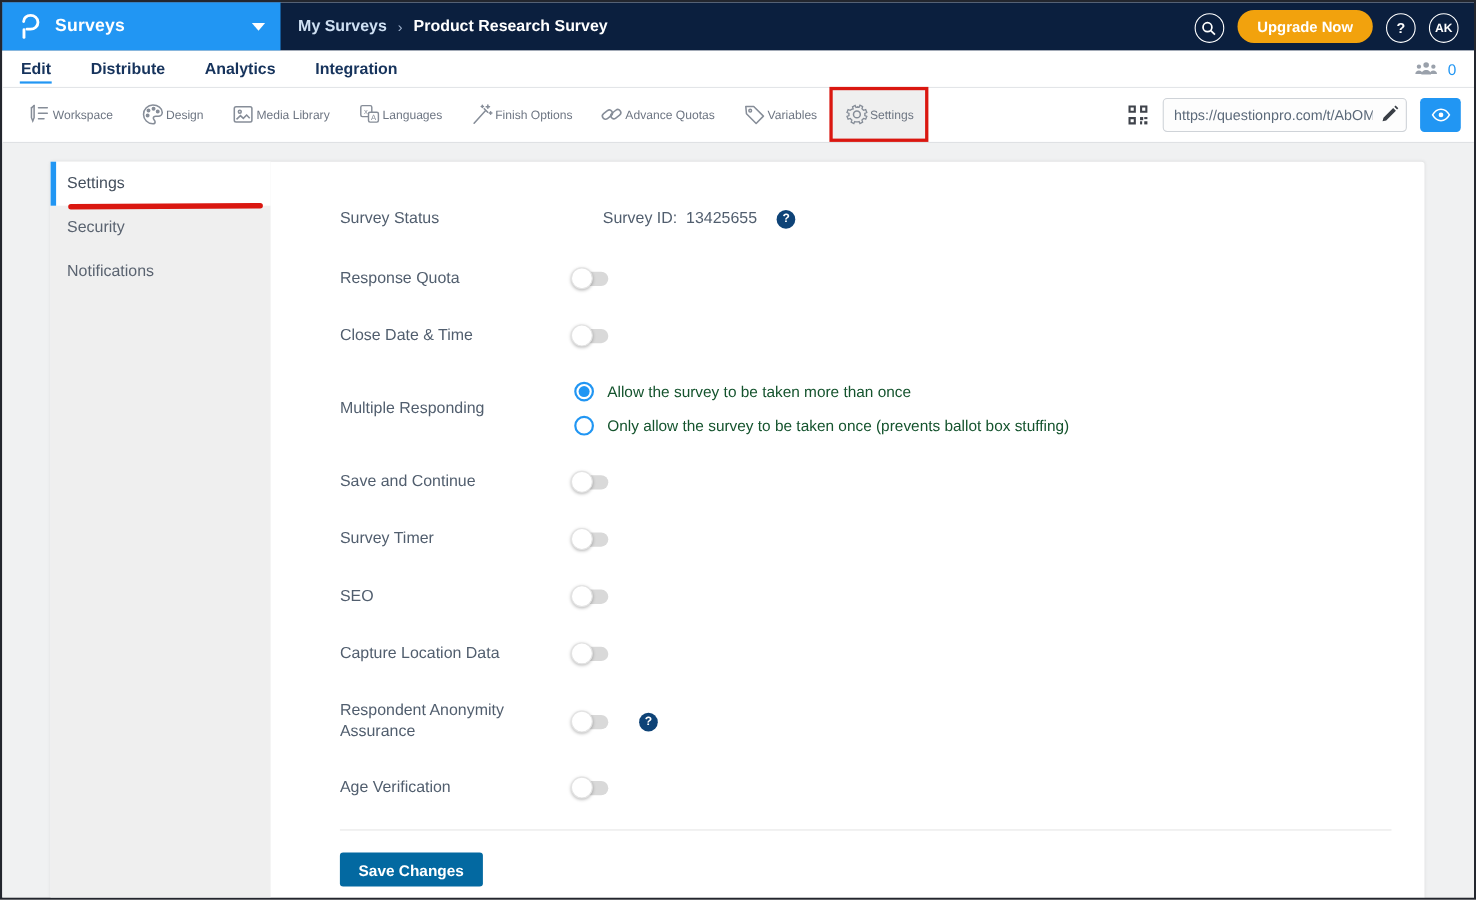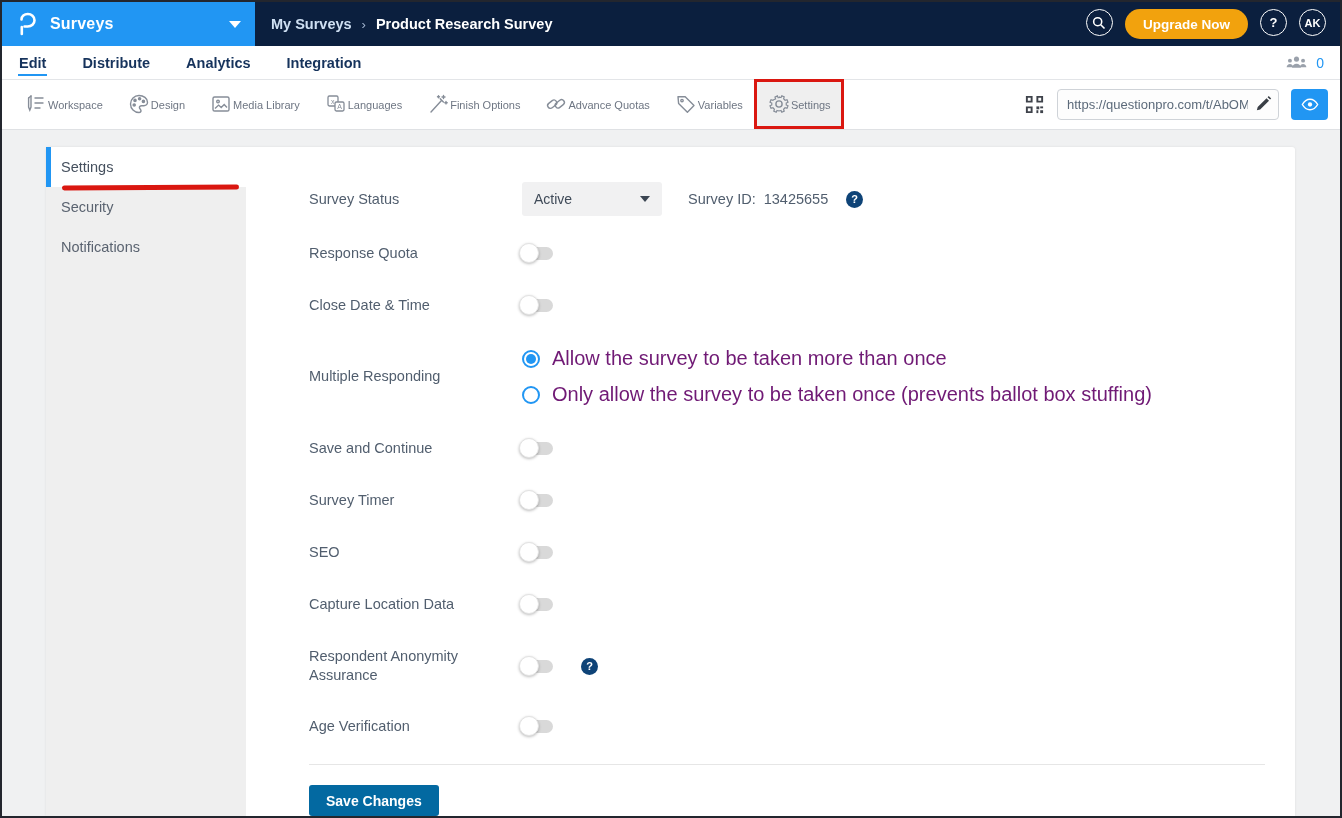--- a/index.html
+++ b/index.html
@@ -16,21 +16,21 @@
     width:253px; height:44px; background:#2196f3; color:#fff; display:flex;
     align-items:center; padding:0 14px; cursor:pointer; flex:0 0 253px;
   }
   .product-menu .logo { width:24px; height:26px; margin-right:10px; flex:0 0 24px; }
   .product-menu .pm-label { font-size:16px; font-weight:700; letter-spacing:.2px; }
   .product-menu .caret { margin-left:auto; width:0; height:0; border-left:6px solid transparent; border-right:6px solid transparent; border-top:7px solid #fff; }
   .breadcrumb { display:flex; align-items:center; color:#fff; font-size:14.5px; margin-left:16px; gap:10px; }
   .breadcrumb .bc-parent { color:#cfe0f3; cursor:pointer; font-weight:600; }
   .breadcrumb .bc-sep { color:#9fb2cd; font-size:13px; }
   .breadcrumb .bc-current { font-weight:700; }
-  .header-right { margin-left:auto; display:flex; align-items:flex-start; gap:12px; padding-right:14px; }
+  .header-right { margin-left:auto; display:flex; align-items:flex-end; gap:12px; padding-right:14px; }
   .circle-btn {
     width:27px; height:27px; border:1.6px solid #fff; border-radius:50%;
     display:flex; align-items:center; justify-content:center; color:#fff;
     font-size:13px; font-weight:700; cursor:pointer; background:transparent;
   }
   .upgrade-btn {
     background:#f2a20d; color:#fff; border:none; border-radius:16px;
     height:30px; padding:0 18px; font-size:13.5px; font-weight:700; cursor:pointer;
     font-family:"Liberation Sans",sans-serif;
   }
@@ -91,21 +91,21 @@
   .toggle { position:relative; width:31px; height:13px; background:#d9d9d9; border-radius:8px; cursor:pointer; margin:3px 0; }
   .toggle .knob {
     position:absolute; left:-3px; top:-3.5px; width:20px; height:20px; border-radius:50%;
     background:#fff; border:1px solid #e3e3e3; box-shadow:0 1px 3px rgba(0,0,0,.28);
   }
   
   .radio-group { display:flex; flex-direction:column; gap:13px; }
   .radio-opt { display:flex; align-items:center; gap:12px; cursor:pointer; }
   .radio-circ { width:18px; height:18px; border-radius:50%; border:2px solid #2196f3; flex:0 0 18px; display:flex; align-items:center; justify-content:center; background:#fff; }
   .radio-circ.sel::after { content:""; width:10px; height:10px; border-radius:50%; background:#2196f3; }
-  .radio-txt { font-size:20px; color:#701a75; }
+  .radio-txt { font-size:14px; color:#14532d; }
   .anon-toggle-wrap { display:flex; align-items:center; gap:28px; }
   .divider { border-top:1px solid #e6e6e6; margin-top:18px; }
   .save-btn {
     margin-top:20px; background:#0369a1; color:#fff; border:none; border-radius:3px;
     height:31px; padding:0 17px; font-size:14px; font-weight:700; cursor:pointer;
     font-family:"Liberation Sans",sans-serif;
   }
   svg { display:block; }
 </style>
 </head>
@@ -271,24 +271,20 @@
         </div>
         <div class="side-item">
           <span>Notifications</span>
         </div>
       </div>
 
       <div class="content">
 
         <div class="row">
           <span class="lbl">Survey Status</span>
-          <div class="select">
-            <span>Active</span>
-            <span class="sel-caret"></span>
-          </div>
           <span class="survey-id">
             <span>Survey ID:</span>
             <span>13425655</span>
             <span class="help-dot" style="margin-left:10px;">?</span>
           </span>
         </div>
 
         <div class="row" style="margin-top:14px;">
           <span class="lbl">Response Quota</span>
           <div class="toggle">

